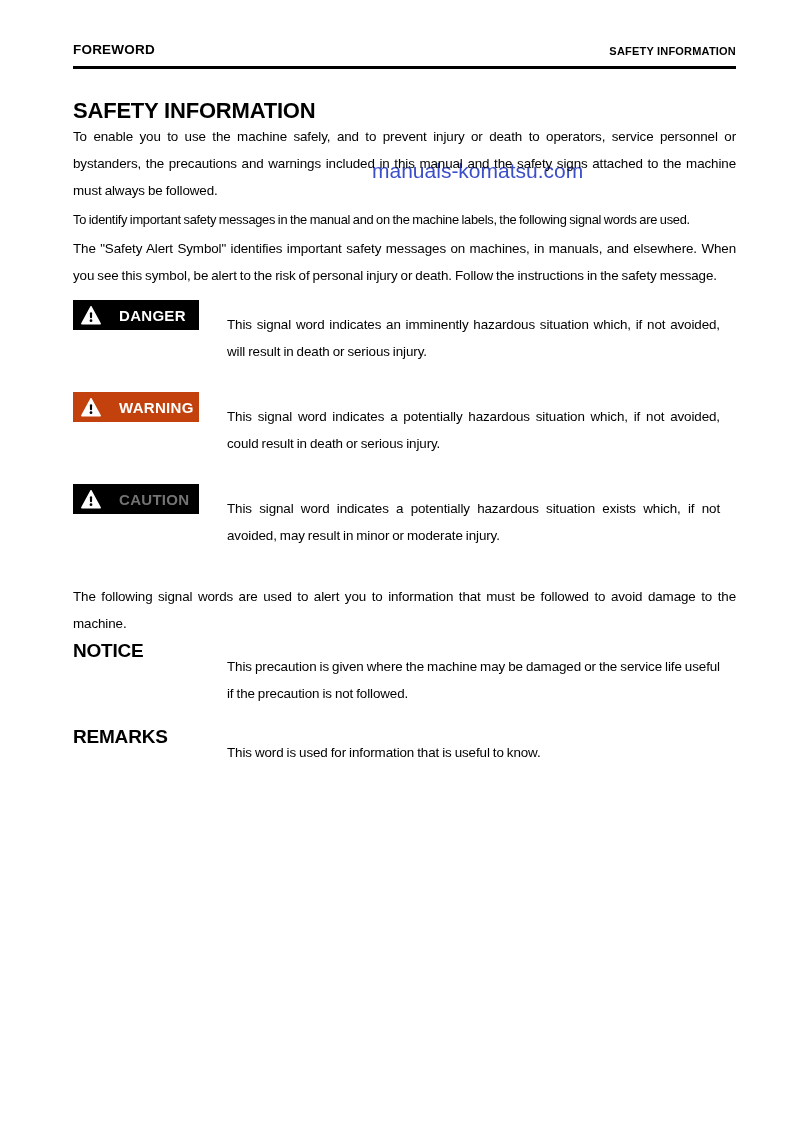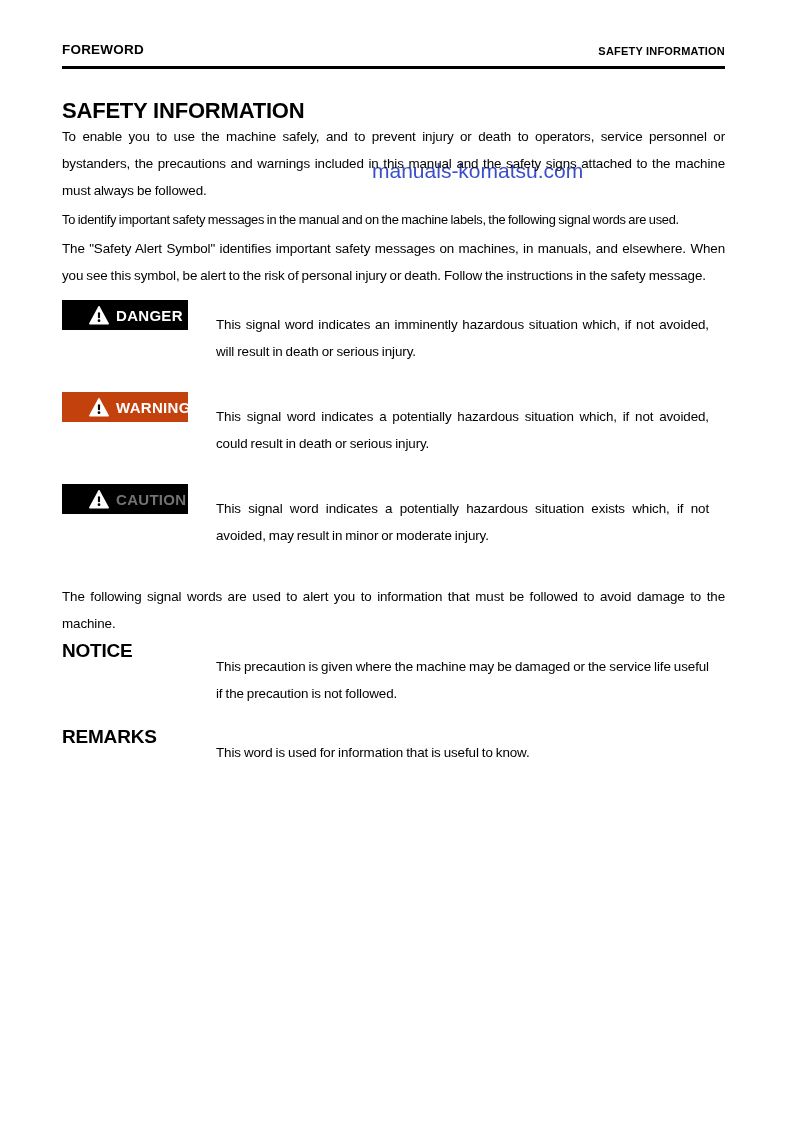--- a/index.html
+++ b/index.html
@@ -8,21 +8,21 @@
     width: 793px;
     height: 1123px;
     background: #ffffff;
     font-family: "Liberation Sans", sans-serif;
     color: #000000;
     overflow: hidden;
     box-sizing: border-box;
   }
   .content {
     position: absolute;
-    left: 62px;
+    left: 73px;
     top: 0;
     width: 663px;
   }
   .header {
     display: flex;
     justify-content: space-between;
     align-items: flex-end;
     padding-top: 42px;
     padding-bottom: 9px;
     border-bottom: 3px solid #000000;
@@ -80,22 +80,22 @@
   }
   .signal-row .badge-col { width: 138px; flex: 0 0 138px; }
   .badge {
     margin-top: 5px;
     width: 126px;
     height: 30px;
     background: #000000;
     color: #ffffff;
     display: flex;
     align-items: center;
-    gap: 7px;
-    padding-left: 27px;
+    gap: 18px;
+    padding-left: 8px;
     box-sizing: border-box;
   }
   .badge .badge-label {
     font-size: 15px;
     font-weight: bold;
     letter-spacing: 0.3px;
   }
   .signal-row .desc,
   .note-row .desc {
     flex: 1;

